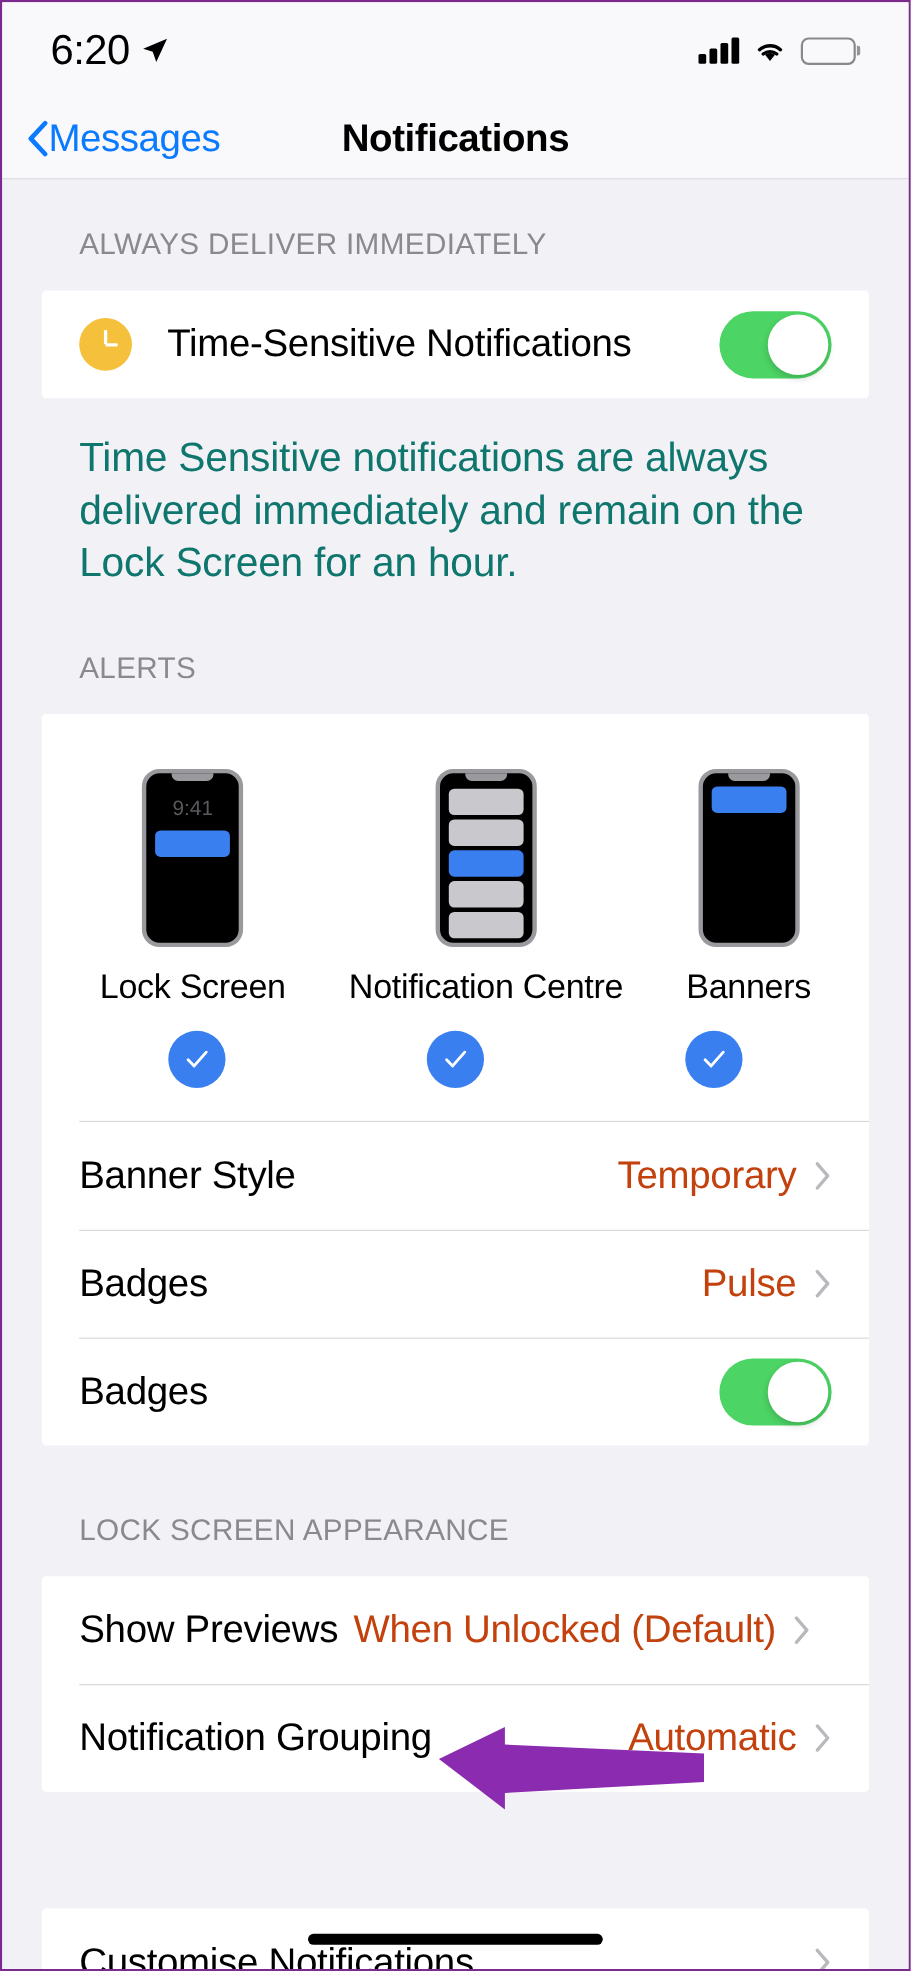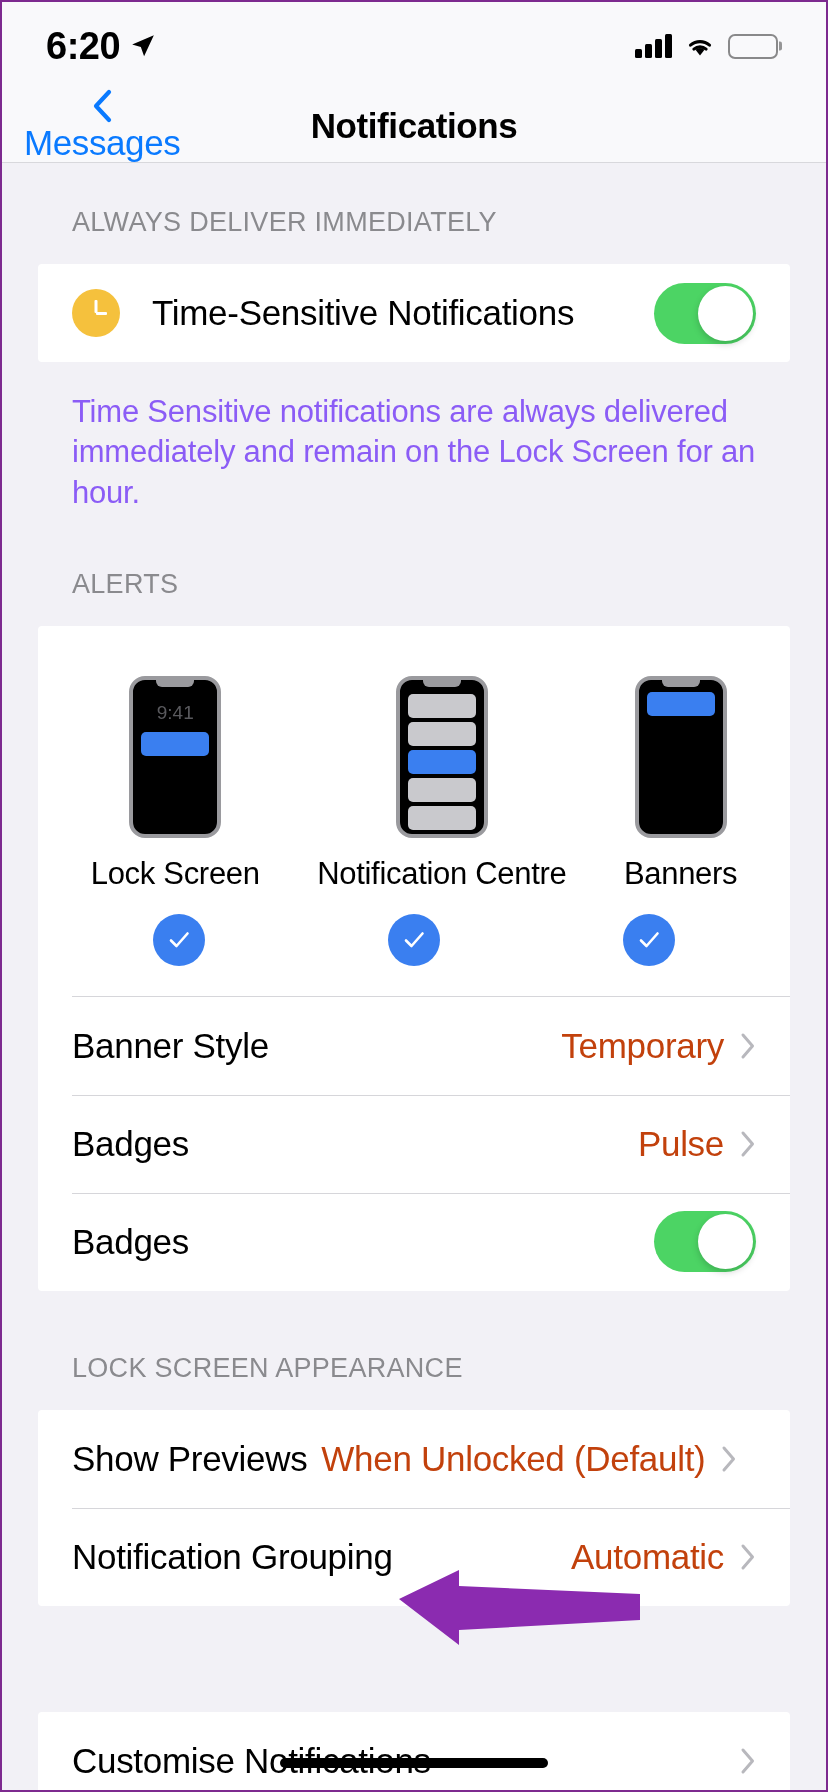--- a/index.html
+++ b/index.html
@@ -31,21 +31,21 @@
     justify-content: space-between;
     padding: 0 48px 0 44px;
   }
   .status-left {
     display: flex;
     align-items: center;
     gap: 10px;
   }
   .status-time {
     font-size: 38px;
-    font-weight: 700;
+    font-weight: 400;
     color: #000;
     letter-spacing: -0.5px;
   }
   .loc-arrow { width: 26px; height: 26px; display: block; }
   .status-right {
     display: flex;
     align-items: center;
     gap: 12px;
   }
   .signal { display: flex; align-items: flex-end; gap: 3px; height: 24px; }
@@ -86,21 +86,20 @@
     align-items: center;
     border-bottom: 1px solid #d8d8dc;
   }
   .nav-back {
     position: absolute;
     left: 22px;
     display: flex;
     align-items: center;
     gap: 0;
     cursor: pointer;
-    flex-direction: column;
   }
   .chev-back { width: 20px; height: 34px; display: block; }
   .nav-back-label {
     font-size: 35px;
     color: #0a7aff;
     letter-spacing: -0.4px;
   }
   .nav-title {
     width: 100%;
     text-align: center;
@@ -206,23 +205,23 @@
     position: absolute;
     top: 3px; left: 44px;
     width: 55px; height: 55px;
     background: #fff;
     border-radius: 50%;
     box-shadow: 0 3px 7px rgba(0,0,0,0.18);
   }
 
   
   .footer-note {
-    font-size: 31px;
+    font-size: 37px;
     line-height: 1.30;
-    color: #8b5cf6;
+    color: #0f766e;
     padding: 0 66px 0 70px;
     letter-spacing: -0.2px;
   }
 
   
   .alerts-card { padding-top: 10px; }
   .phones-row {
     display: flex;
     justify-content: space-around;
     align-items: flex-end;

